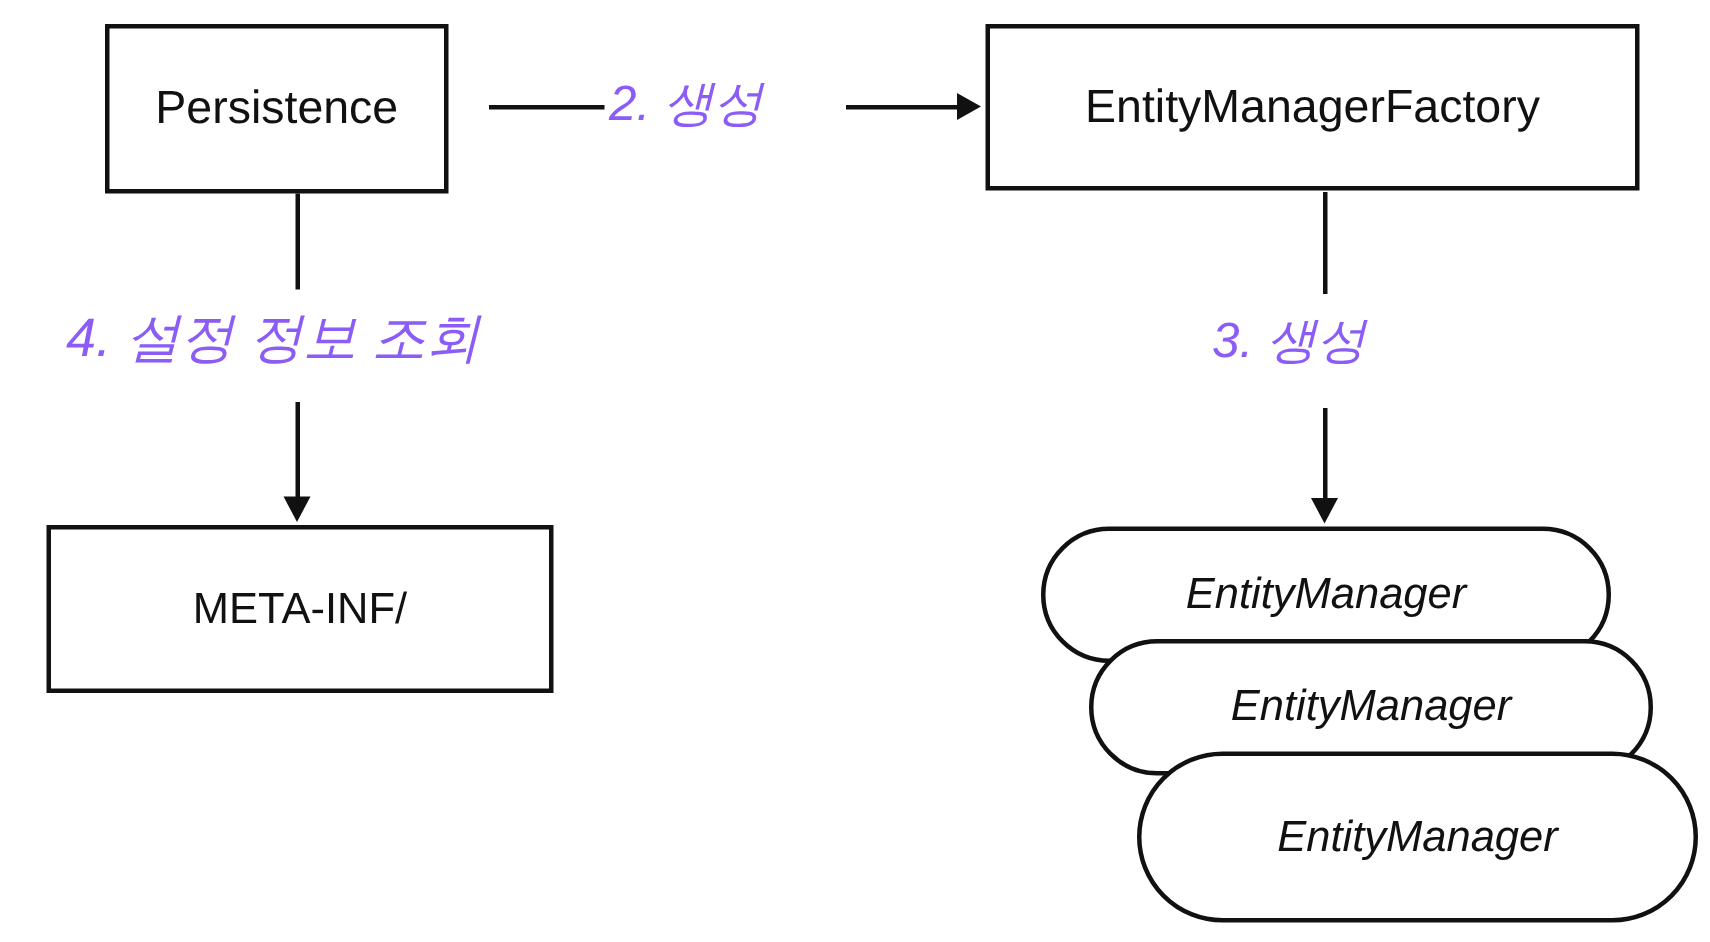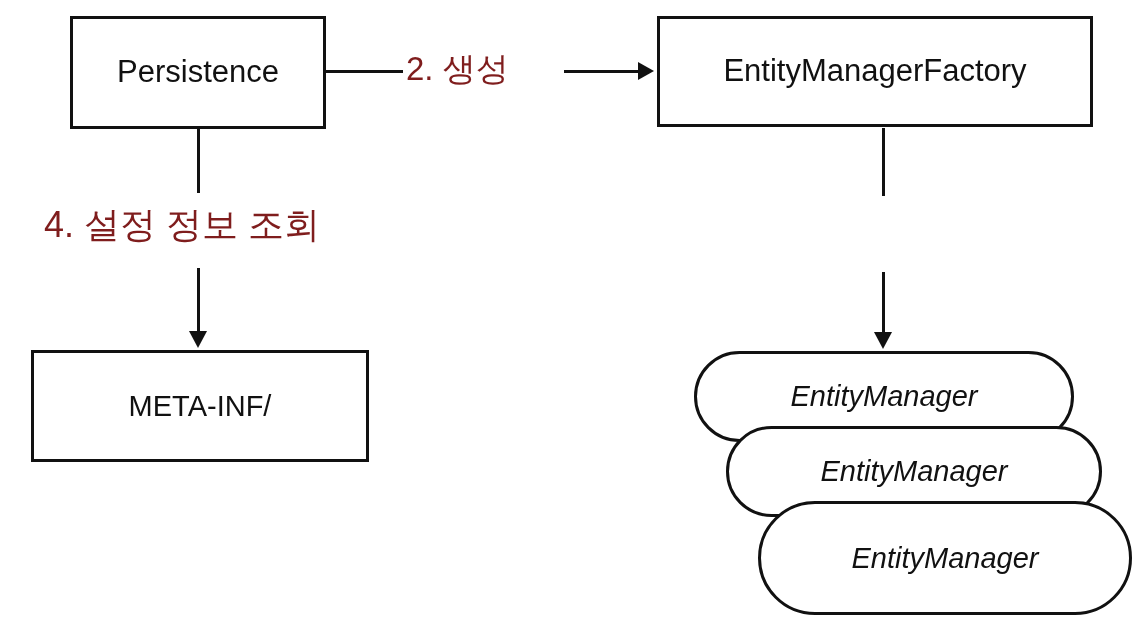--- a/index.html
+++ b/index.html
@@ -27,21 +27,21 @@
     align-items: center;
     justify-content: center;
     text-align: center;
     line-height: 1.18;
     color: #111111;
   }
   .node-rect { border-radius: 0; }
   .node-stadium { border-radius: 999px; }
 
   #node-persistence {
-    left: 70px; top: 16px; width: 256px; height: 113px;
+    left: 70px; top: 16px; width: 229px; height: 113px;
     font-size: 31px;
   }
   #node-emf {
     left: 657px; top: 16px; width: 436px; height: 111px;
     font-size: 31px;
   }
   #node-metainf {
     left: 31px; top: 350px; width: 338px; height: 112px;
     font-size: 29px;
     flex-direction: column;
@@ -78,22 +78,23 @@
     position: absolute;
     width: 0; height: 0;
     border-top: 17px solid #111111;
     border-left: 9px solid transparent;
     border-right: 9px solid transparent;
   }
 
   .edge-label {
     position: absolute;
     white-space: nowrap;
-    color: #7f1d1d;
+    color: #8b5cf6;
     line-height: 1;
+    font-style: italic;
   }
   #label-2 { left: 406px; top: 52px; font-size: 33px; }
   #label-1 { left: 44px; top: 207px; font-size: 36px; }
   #label-3 { left: 808px; top: 210px; font-size: 33px; }
 
   
   #edge1-seg-a { left: 197px; top: 129px; height: 64px; }
   #edge1-seg-b { left: 197px; top: 268px; height: 64px; }
   #edge1-head  { left: 189px; top: 331px; }
 
@@ -130,20 +131,21 @@
   <div class="edge-label" id="label-2">2. 생성</div>
 
   <div class="vline" id="edge1-seg-a"></div>
   <div class="vline" id="edge1-seg-b"></div>
   <div class="arrow-down" id="edge1-head"></div>
   <div class="edge-label" id="label-1">4. 설정 정보 조회</div>
 
   <div class="vline" id="edge3-seg-a"></div>
   <div class="vline" id="edge3-seg-b"></div>
   <div class="arrow-down" id="edge3-head"></div>
+  <div class="edge-label" id="label-3">3. 생성</div>
 
   <div class="node node-stadium em-stack-item" id="node-em-1">
     <span>EntityManager</span>
   </div>
   <div class="node node-stadium em-stack-item" id="node-em-2">
     <span>EntityManager</span>
   </div>
   <div class="node node-stadium em-stack-item" id="node-em-3">
     <span>EntityManager</span>
   </div>

